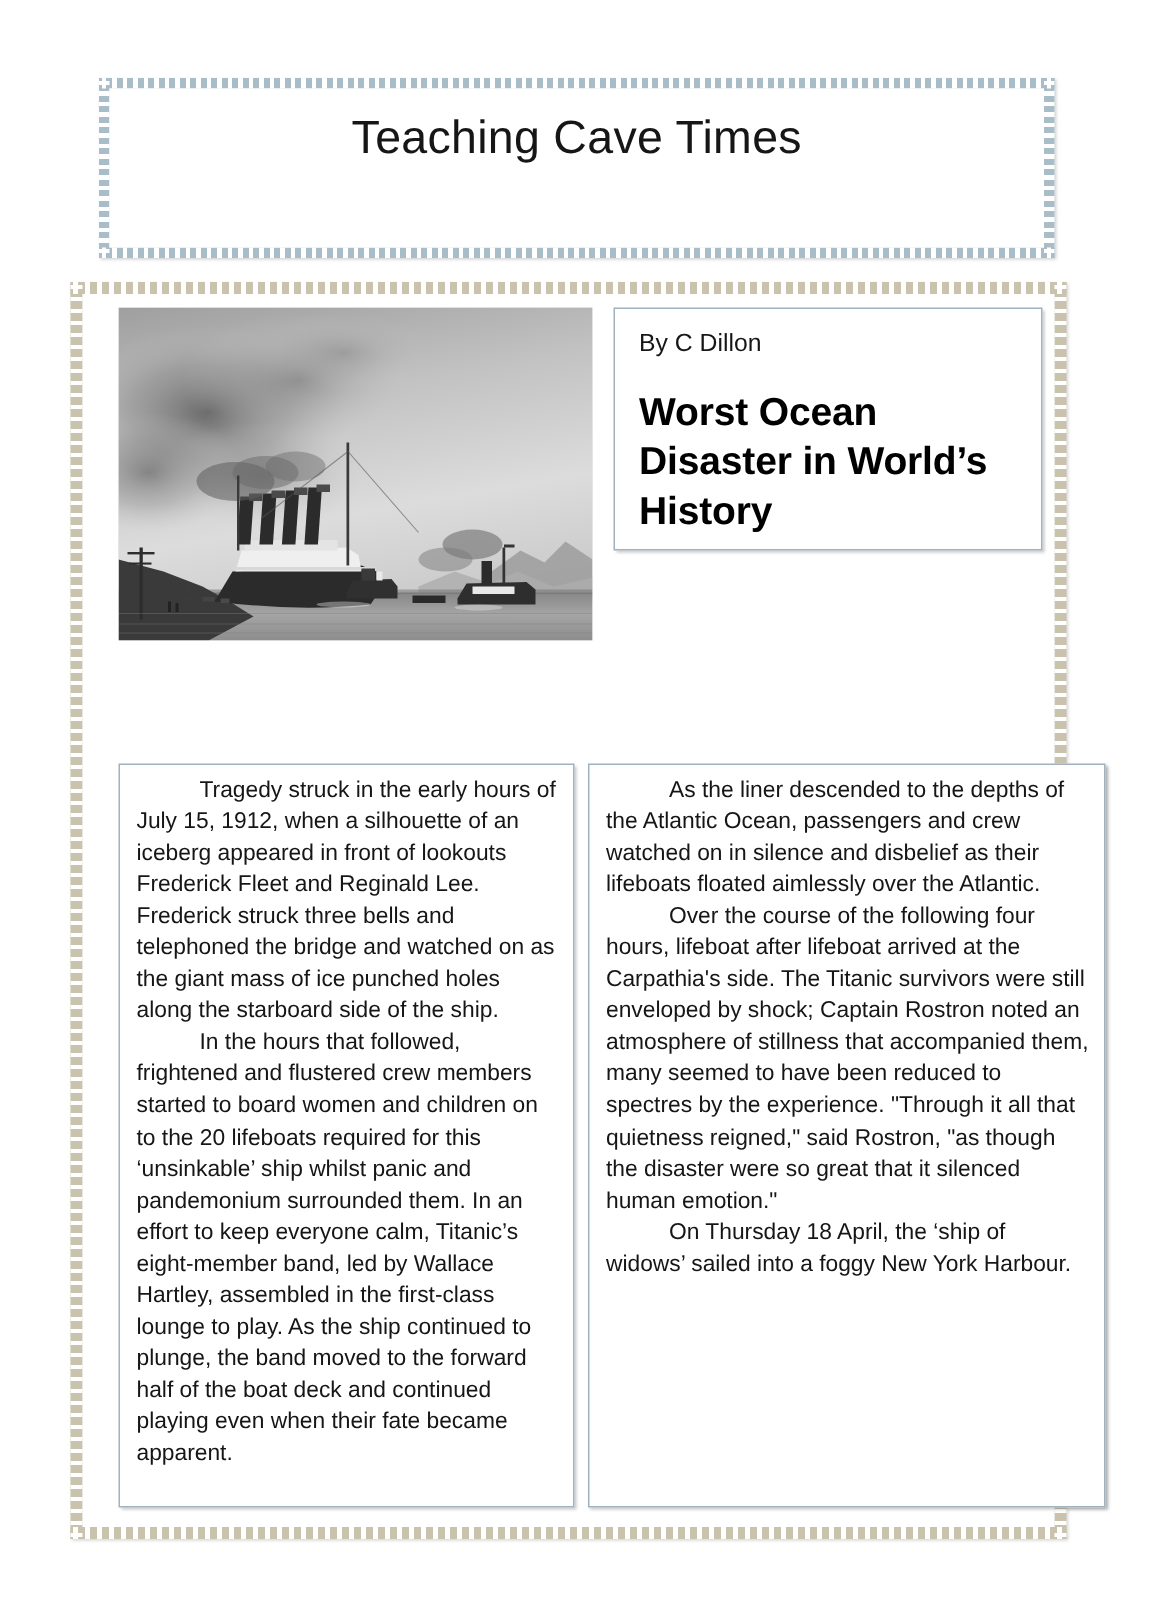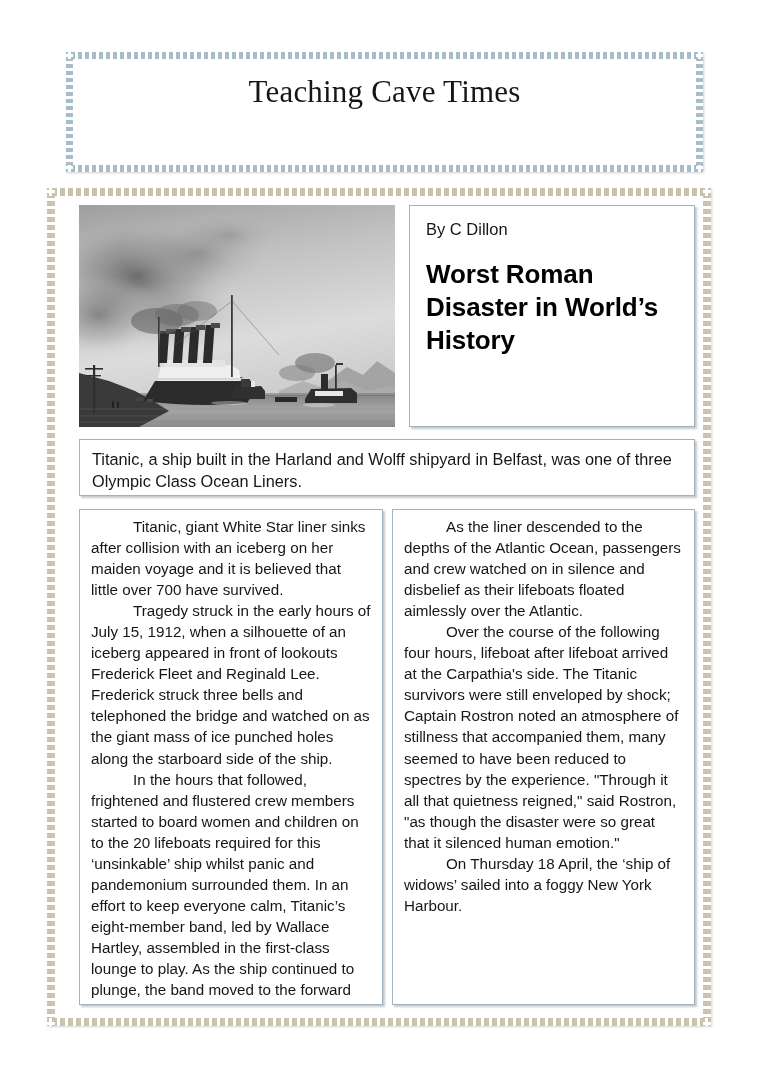--- a/index.html
+++ b/index.html
@@ -64,21 +64,20 @@
         rgba(0,0,0,0) 5px, rgba(0,0,0,0) 7px);
   }
   .masthead .dots-l { left: 0; }
   .masthead .dots-r { right: 0; }
 
   .masthead-inner {
     position: absolute;
     left: 7px; top: 7px; right: 7px; bottom: 7px;
     background: #ffffff;
     text-align: center;
-    font-family: Liberation Serif, serif;
   }
   .paper-title {
     margin: 0;
     padding-top: 16px;
     font-size: 31px;
     font-weight: 400;
     letter-spacing: 0.2px;
     color: #161616;
     line-height: 1.1;
   }
@@ -144,21 +143,21 @@
     overflow: hidden;
   }
   .photo svg { display: block; width: 100%; height: 100%; }
 
   
   .headline-box {
     position: absolute;
     left: 354px;
     top: 9px;
     width: 286px;
-    height: 222px;
+    height: 162px;
     box-sizing: border-box;
     background: #ffffff;
     border: 1px solid #9fb2bd;
     box-shadow: 1.5px 1.5px 2px rgba(0,0,0,0.22);
     padding: 14px 16px 0 16px;
   }
   .byline {
     font-size: 16.5px;
     font-weight: 400;
     color: #161616;
@@ -200,21 +199,21 @@
     top: 313px;
     height: 496px;
     box-sizing: border-box;
     background: #ffffff;
     border: 1px solid #9fb2bd;
     box-shadow: 1.5px 1.5px 2px rgba(0,0,0,0.22);
     padding: 6px 10px 6px 11px;
     overflow: hidden;
   }
   .col-left  { left: 24px;  width: 304px; }
-  .col-right { left: 337px; width: 303px; }
+  .col-right { left: 337px; width: 345px; }
 
   .col-box p {
     margin: 0;
     font-size: 15.2px;
     line-height: 1.385;
     color: #161616;
     text-indent: 42px;
   }
 </style>
 </head>
@@ -341,29 +340,25 @@
             <line x1="0" y1="211" x2="316" y2="211"></line>
             <line x1="0" y1="217" x2="316" y2="217"></line>
           </g>
           <ellipse cx="150" cy="198" rx="18" ry="2" fill="#ffffff" opacity="0.35"></ellipse>
           <ellipse cx="240" cy="200" rx="16" ry="2" fill="#ffffff" opacity="0.3"></ellipse>
         </svg>
       </div>
 
       <div class="headline-box">
         <p class="byline">By C Dillon</p>
-        <h2 class="headline">Worst Roman Disaster in World’s History</h2>
+        <h2 class="headline">Worst Ocean Disaster in World’s History</h2>
       </div>
 
-      <div class="standfirst-box">
-        <p class="standfirst">Titanic, a ship built in the Harland and Wolff shipyard in Belfast, was one of three Olympic Class Ocean Liners.</p>
-      </div>
 
       <div class="col-box col-left">
-        <p>Titanic, giant White Star liner sinks after collision with an iceberg on her maiden voyage and it is believed that little over 700 have survived.</p>
         <p>Tragedy struck in the early hours of July 15, 1912, when a silhouette of an iceberg appeared in front of lookouts Frederick Fleet and Reginald Lee. Frederick struck three bells and telephoned the bridge and watched on as the giant mass of ice punched holes along the starboard side of the ship.</p>
         <p>In the hours that followed, frightened and flustered crew members started to board women and children on to the 20 lifeboats required for this ‘unsinkable’ ship whilst panic and pandemonium surrounded them. In an effort to keep everyone calm, Titanic’s eight-member band, led by Wallace Hartley, assembled in the first-class lounge to play. As the ship continued to plunge, the band moved to the forward half of the boat deck and continued playing even when their fate became apparent.</p>
       </div>
 
       <div class="col-box col-right">
         <p>As the liner descended to the depths of the Atlantic Ocean, passengers and crew watched on in silence and disbelief as their lifeboats floated aimlessly over the Atlantic.</p>
         <p>Over the course of the following four hours, lifeboat after lifeboat arrived at the Carpathia's side. The Titanic survivors were still enveloped by shock; Captain Rostron noted an atmosphere of stillness that accompanied them, many seemed to have been reduced to spectres by the experience. "Through it all that quietness reigned," said Rostron, "as though the disaster were so great that it silenced human emotion."</p>
         <p>On Thursday 18 April, the ‘ship of widows’ sailed into a foggy New York Harbour.</p>
       </div>
 

